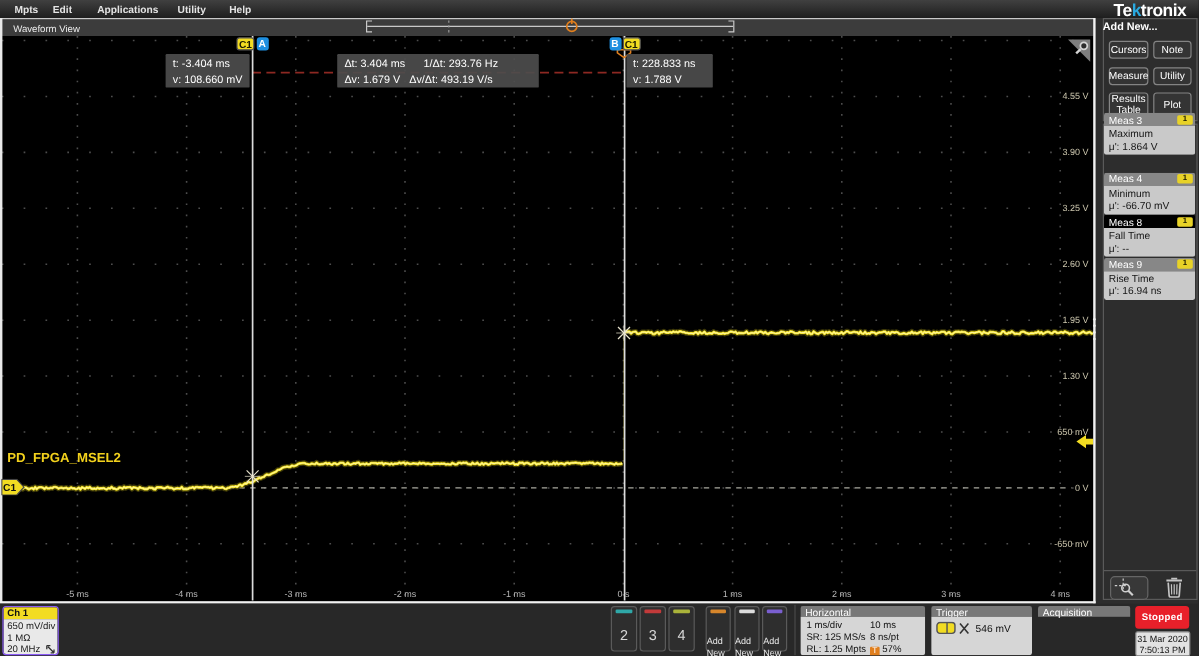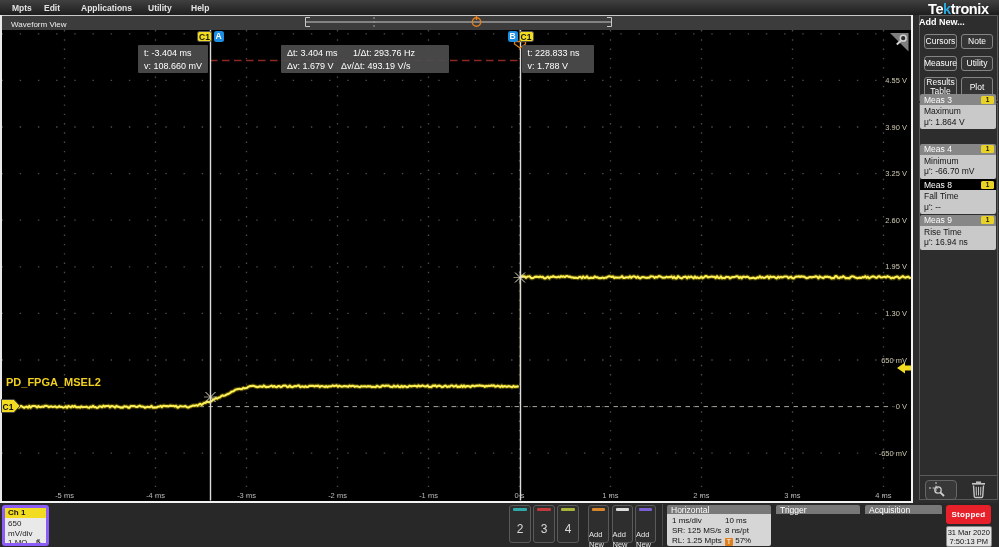--- a/index.html
+++ b/index.html
@@ -22,21 +22,21 @@
 .meashdr.sel{background:#000}
 .meastag{position:absolute;right:2px;top:1.5px;width:13px;height:8px;background:#e8d227;border-radius:1.5px;
  color:#1a1a00;font-size:6.5px;font-weight:700;text-align:center;line-height:8px}
 .measbody{background:#c9c9c9;color:#141414;font-size:8.5px;padding:1px 0 2px 4px;line-height:10.5px}
 .robox{position:absolute;background:rgba(77,77,77,0.92);color:#fff;font-size:9px;line-height:12.5px;
  padding:2px 6px 0 6px;z-index:6;border-radius:1px;white-space:nowrap}
 .cbadge{position:absolute;z-index:7;font-weight:700;text-align:center}
 .badge-y{background:#f2dc22;color:#1a1a00;border:1px solid #555;border-radius:2.5px;font-size:8.5px}
 .badge-b{background:#1e8fe0;color:#fff;border-radius:2.5px;font-size:8.5px}
 .botbar{left:0;top:503px;width:999px;height:44px;background:#282828;z-index:5}
-.chbadge{position:absolute;left:2px;top:2px;width:47px;height:41px;border-radius:3px;overflow:hidden;z-index:6;border:3px solid #8b5cf6}
+.chbadge{position:absolute;left:2px;top:2px;width:47px;height:41px;border-radius:3px;overflow:hidden;z-index:6;border:1px solid #8b5cf6}
 .chhdr{height:9.5px;background:#f2dc22;color:#111;font-size:8px;font-weight:700;padding-left:3px}
 .chbody{height:31.5px;background:#e9e9e9;color:#1a1a1a;font-size:8px;line-height:9.5px;padding:1.5px 0 0 3px;position:relative}
 .numbtn{position:absolute;top:2px;width:22px;height:38px;background:#2e2e2e;border:1px solid #5a5a5a;border-radius:3px;z-index:6}
 .numbtn .strip{position:absolute;left:3px;right:3px;top:2px;height:2.5px;border-radius:1px}
 .numbtn .lbl{position:absolute;width:100%;text-align:center;top:16px;font-size:12px;color:#d8d8d8}
 .addbtn{position:absolute;top:2px;width:21px;height:38px;background:#2e2e2e;border:1px solid #5a5a5a;border-radius:3px;z-index:6}
 .addbtn .strip{position:absolute;left:3px;right:3px;top:2px;height:2.5px;border-radius:1px}
 .addbtn .lbl{position:absolute;width:100%;text-align:left;top:24px;font-size:7.5px;line-height:9.5px;color:#e8e8e8}
 .hpanel{position:absolute;border-radius:2px;overflow:hidden;z-index:6}
 .hphdr{height:9.5px;background:#787878;color:#fff;font-size:8.5px;padding-left:4px}
@@ -274,20 +274,28 @@
  <div class="hphdr">Horizontal</div>
  <div class="hpbody" style="height:32px;padding:1.5px 0 0 5px;line-height:10px;white-space:nowrap">
   <span style="display:inline-block;width:53px">1 ms/div</span>10 ms<br>
   <span style="display:inline-block;width:53px">SR: 125 MS/s</span>8 ns/pt<br>
   <span style="display:inline-block;width:53px">RL: 1.25 Mpts</span><span style="display:inline-block;width:8px;height:8px;background:#e07f1e;color:#fff;font-size:7px;text-align:center;line-height:8px;vertical-align:-1px;border-radius:1px">T</span> 57%
  </div>
 </div>
 
 <div class="hpanel" style="left:776px;top:504.5px;width:84px;height:41.5px">
  <div class="hphdr">Trigger</div>
+ <div class="hpbody" style="height:32px;padding:3.5px 0 0 4px">
+  <svg width="76" height="12" viewBox="0 0 76 12" style="display:block">
+   <rect x="0.8" y="0.8" width="15" height="9" rx="2.5" fill="#f2dc22" stroke="#555" stroke-width="1.2"></rect>
+   <line x1="9.2" y1="1" x2="9.2" y2="10" stroke="#555" stroke-width="1.2"></line>
+   <path d="M20 1.5 L27 10 M27 1.5 L20 10" stroke="#333" stroke-width="1.3" fill="none"></path>
+   <text x="33" y="8.5" font-size="8.5" fill="#111" font-family="Liberation Sans,sans-serif">546 mV</text>
+  </svg>
+ </div>
 </div>
 
 <div class="hpanel" style="left:865px;top:504.5px;width:77px;height:41.5px">
  <div class="hphdr">Acquisition</div>
 </div>
 
 <div class="stopped">Stopped</div>
 <div class="datebox">31 Mar 2020<br>7:50:13 PM</div>
 
 </body></html>

